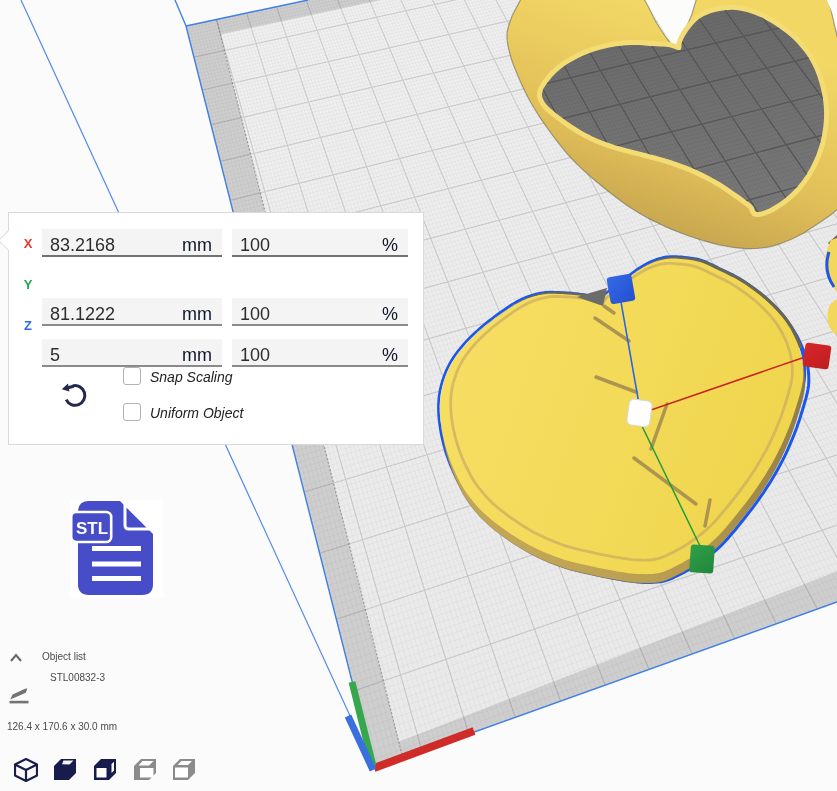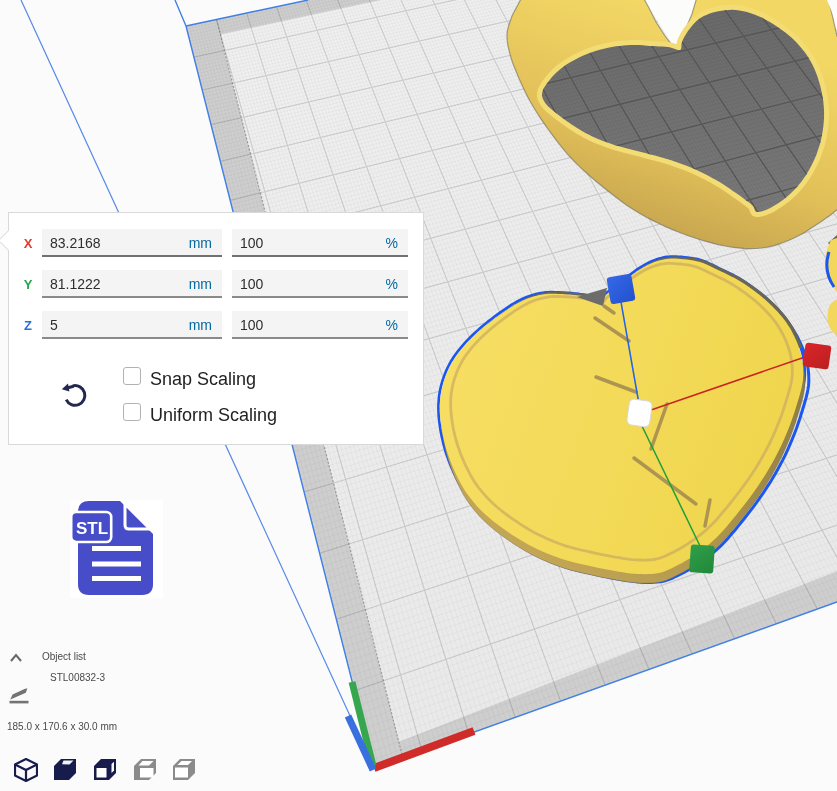--- a/index.html
+++ b/index.html
@@ -3,27 +3,27 @@
 * { margin:0; padding:0; box-sizing:border-box; }
 html,body { width:837px; height:791px; overflow:hidden; background:#fbfbfb;
   font-family:"Liberation Sans", sans-serif; }
 .abs { position:absolute; }
 #panel { position:absolute; left:8px; top:212px; width:416px; height:233px;
   background:#fff; border:1px solid #d9d9d9; }
 #notch { position:absolute; left:1px; top:233px; width:15px; height:15px;
   background:#fff; border-left:1px solid #d9d9d9; border-bottom:1px solid #d9d9d9;
   transform:rotate(45deg); }
 .axlab { position:absolute; width:20px; font-size:13px; font-weight:bold; text-align:center; }
-.fld { position:absolute; height:28px; background:#f4f4f4; font-size:14px; color:#2e2e2e; }
+.fld { position:absolute; height:28px; background:#f4f4f4; font-size:18px; color:#2e2e2e; }
 .fld .val { position:absolute; left:8px; top:6px; }
-.fld .unit { position:absolute; right:10px; top:6px; color:#0369a1; }
+.fld .unit { position:absolute; right:10px; top:6px; color:#0f172a; }
 .bx { border-bottom:2px solid #717171; }
-.bo { border-bottom:2px solid #8a8a8a; }
+.bo { border-bottom:2px solid #8a8a8a;margin-top:28px; }
 .cb { position:absolute; width:18px; height:18px; border:1.5px solid #b2b2b2; border-radius:3px; background:#fff; }
-.cl { position:absolute; font-size:18px; color:#222; }
+.cl { position:absolute; font-size:14px; color:#222;font-style:italic; }
 .txt { position:absolute; font-size:10px; color:#4a4a4a; }
 </style></head><body>
 <svg width="837" height="791" viewBox="0 0 837 791" style="position:absolute;left:0;top:0">
 <defs>
 <clipPath id="plateclip">
         <polygon points="186,26 739.0,-91.9 1193.2,474.3 374,768"></polygon>
       </clipPath>
 <clipPath id="cutin">
         <path d="M680.0 50.0L678.6 50.1L677.0 49.7L675.0 49.1L672.8 48.3L670.5 47.5L668.0 47.0L665.3 46.7L662.4 46.5L659.2 46.4L656.1 46.3L653.0 46.1L650.0 46.0L647.3 45.8L644.7 45.6L642.2 45.3L639.7 45.1L637.0 45.0L634.0 45.0L630.7 45.1L627.2 45.3L623.6 45.5L619.8 45.9L615.9 46.3L612.0 47.0L608.0 47.8L603.9 48.7L599.6 49.8L595.4 51.0L591.1 52.4L587.0 54.0L582.8 55.8L578.6 57.8L574.4 60.0L570.3 62.3L566.5 64.6L563.0 67.0L559.9 69.4L557.0 72.0L554.4 74.6L552.0 77.1L549.9 79.7L548.0 82.0L546.4 84.2L545.0 86.3L543.8 88.3L542.9 90.3L542.3 92.2L542.0 94.0L542.0 95.8L542.4 97.5L543.0 99.2L543.9 100.8L544.9 102.4L546.0 104.0L547.3 105.6L548.8 107.1L550.5 108.6L552.3 110.0L554.1 111.5L556.0 113.0L557.9 114.5L559.8 116.0L561.8 117.5L563.8 119.0L565.9 120.5L568.0 122.0L570.2 123.5L572.4 125.0L574.8 126.6L577.1 128.1L579.5 129.6L582.0 131.0L584.5 132.4L587.0 133.8L589.6 135.1L592.3 136.4L595.1 137.7L598.0 139.0L601.1 140.2L604.3 141.4L607.6 142.6L611.0 143.8L614.4 144.9L618.0 146.0L621.6 147.0L625.3 148.0L629.1 149.0L633.0 150.0L637.0 151.0L641.0 152.0L645.2 153.1L649.5 154.2L653.9 155.3L658.3 156.5L662.7 157.7L667.0 159.0L671.2 160.3L675.4 161.7L679.6 163.2L683.8 164.7L687.9 166.3L692.0 168.0L696.1 169.8L700.2 171.7L704.3 173.8L708.3 175.8L712.2 177.9L716.0 180.0L719.6 182.1L723.1 184.3L726.5 186.5L729.8 188.7L732.9 190.9L736.0 193.0L739.0 195.1L742.0 197.3L744.9 199.4L747.6 201.4L750.0 203.3L752.0 205.0L753.4 206.6L754.1 208.1L754.6 209.6L755.0 210.7L755.7 211.6L757.0 212.0L758.9 212.0L761.1 211.5L763.7 210.8L766.4 209.7L769.2 208.4L772.0 207.0L774.9 205.3L777.9 203.4L781.1 201.2L784.2 198.9L787.2 196.4L790.0 194.0L792.6 191.6L795.1 189.0L797.4 186.4L799.7 183.7L801.9 180.9L804.0 178.0L806.1 174.9L808.0 171.7L809.9 168.4L811.7 165.0L813.4 161.6L815.0 158.0L816.5 154.4L817.8 150.6L819.1 146.8L820.2 142.9L821.2 139.0L822.0 135.0L822.7 130.9L823.3 126.8L823.7 122.6L824.0 118.4L824.1 114.2L824.0 110.0L823.7 105.8L823.3 101.6L822.7 97.4L821.9 93.2L821.0 89.1L820.0 85.0L818.8 81.0L817.6 77.0L816.1 73.1L814.6 69.3L812.8 65.6L811.0 62.0L809.0 58.6L806.9 55.2L804.6 52.0L802.1 48.9L799.6 45.9L797.0 43.0L794.3 40.2L791.4 37.6L788.4 35.1L785.4 32.6L782.2 30.3L779.0 28.0L775.7 25.8L772.3 23.6L768.8 21.4L765.2 19.4L761.6 17.6L758.0 16.0L754.4 14.6L750.7 13.3L747.0 12.1L743.3 11.2L739.6 10.5L736.0 10.0L732.4 9.8L728.7 9.9L725.1 10.2L721.6 10.7L718.2 11.3L715.0 12.0L712.0 12.8L709.1 13.8L706.4 14.9L703.8 16.1L701.3 17.5L699.0 19.0L696.8 20.7L694.8 22.7L692.9 24.8L691.1 26.9L689.5 29.0L688.0 31.0L686.7 32.9L685.5 34.9L684.4 36.8L683.5 38.6L682.7 40.4L682.0 42.0L681.6 43.6L681.4 45.3L681.4 46.9L681.3 48.3L680.9 49.3Z"></path>
       </clipPath>
@@ -164,21 +164,21 @@
 <svg class="abs" style="left:55px;top:375px" width="40" height="40" viewBox="0 0 40 40">
 <g transform="translate(5,5)">
 <path d="M6.2 19.6 A 9.8 9.8 0 1 0 12.8 5.9" stroke="#232850" stroke-width="3" fill="none"></path>
 <path d="M13.6 6.3 L7.0 8.0" stroke="#232850" stroke-width="3" fill="none"></path>
 <polygon points="1.8,9.2 8.0,3.6 9.4,11.6" fill="#232850"></polygon>
 </g>
 </svg>
 <div class="cb" style="left:123px;top:367px"></div>
 <div class="cl" style="left:150px;top:369px">Snap Scaling</div>
 <div class="cb" style="left:123px;top:403px"></div>
-<div class="cl" style="left:150px;top:405px">Uniform Scaling</div>
+<div class="cl" style="left:150px;top:405px">Uniform Object</div>
 
 <div class="abs" style="left:70px;top:500px;width:93px;height:98px;background:#fff"></div>
 <svg class="abs" style="left:70px;top:500px" width="93" height="98" viewBox="0 0 93 98">
 <path d="M19 1 L50 1 L83 34 L83 84 Q83 95 72 95 L19 95 Q8 95 8 84 L8 12 Q8 1 19 1 Z" fill="#474cc9"></path>
 <path d="M55 4 L80 29 L59 29 Q55 29 55 25 Z" fill="#474cc9" stroke="#fff" stroke-width="3"></path>
 <rect x="1.2" y="12" width="40" height="30" rx="5" fill="#474cc9" stroke="#fff" stroke-width="2.6"></rect>
 <text x="6" y="34" font-size="17" font-weight="bold" fill="#fff" font-family="Liberation Sans">STL</text>
 <g stroke="#fff" stroke-width="5">
 <path d="M22 48.5 L71 48.5 M22 64 L71 64 M22 78.5 L71 78.5"></path>
 </g>
@@ -186,21 +186,21 @@
 
 <svg class="abs" style="left:9px;top:652px" width="16" height="12" viewBox="0 0 16 12">
 <path d="M2 9 L7 3 L12 9" stroke="#666" stroke-width="2" fill="none"></path>
 </svg>
 <div class="txt" style="left:42px;top:651px">Object list</div>
 <svg class="abs" style="left:9px;top:687px" width="22" height="18" viewBox="0 0 22 18">
 <polygon points="1.2,12.6 3.6,7.6 15.5,2.0 18.4,1.2 16.8,5.8 4.8,11.0" fill="#737373"></polygon>
 <rect x="0.5" y="13.8" width="19" height="2.6" fill="#737373"></rect>
 </svg>
 <div class="txt" style="left:50px;top:672px">STL00832-3</div>
-<div class="txt" style="left:7px;top:721px">185.0 x 170.6 x 30.0 mm</div>
+<div class="txt" style="left:7px;top:721px">126.4 x 170.6 x 30.0 mm</div>
 <svg class="abs" style="left:14px;top:758px" width="24" height="24" viewBox="0 0 24 24">
     <polygon points="12,1 23,6.5 23,17.5 12,23 1,17.5 1,6.5" fill="none" stroke="#171c4d" stroke-width="2.2" stroke-linejoin="round"></polygon>
     <path d="M1 6.5 L12 12 L23 6.5 M12 12 L12 23" stroke="#171c4d" stroke-width="2.2" fill="none"></path>
   </svg>
 <svg class="abs" style="left:53px;top:758px" width="24" height="24" viewBox="0 0 24 24">
     <path d="M1 8 L8 1 L23 1 L23 15 L16 22 L1 22 Z" fill="#171c4d"></path>
     <polygon points="10.5,2.5 20.5,2.5 16.5,6.5 9,6.2" fill="#fff" opacity="0.95"></polygon>
   </svg>
 <svg class="abs" style="left:93px;top:758px" width="24" height="24" viewBox="0 0 24 24">
     <path d="M1 8 L8 1 L23 1 L23 15 L16 22 L1 22 Z" fill="#171c4d"></path>

